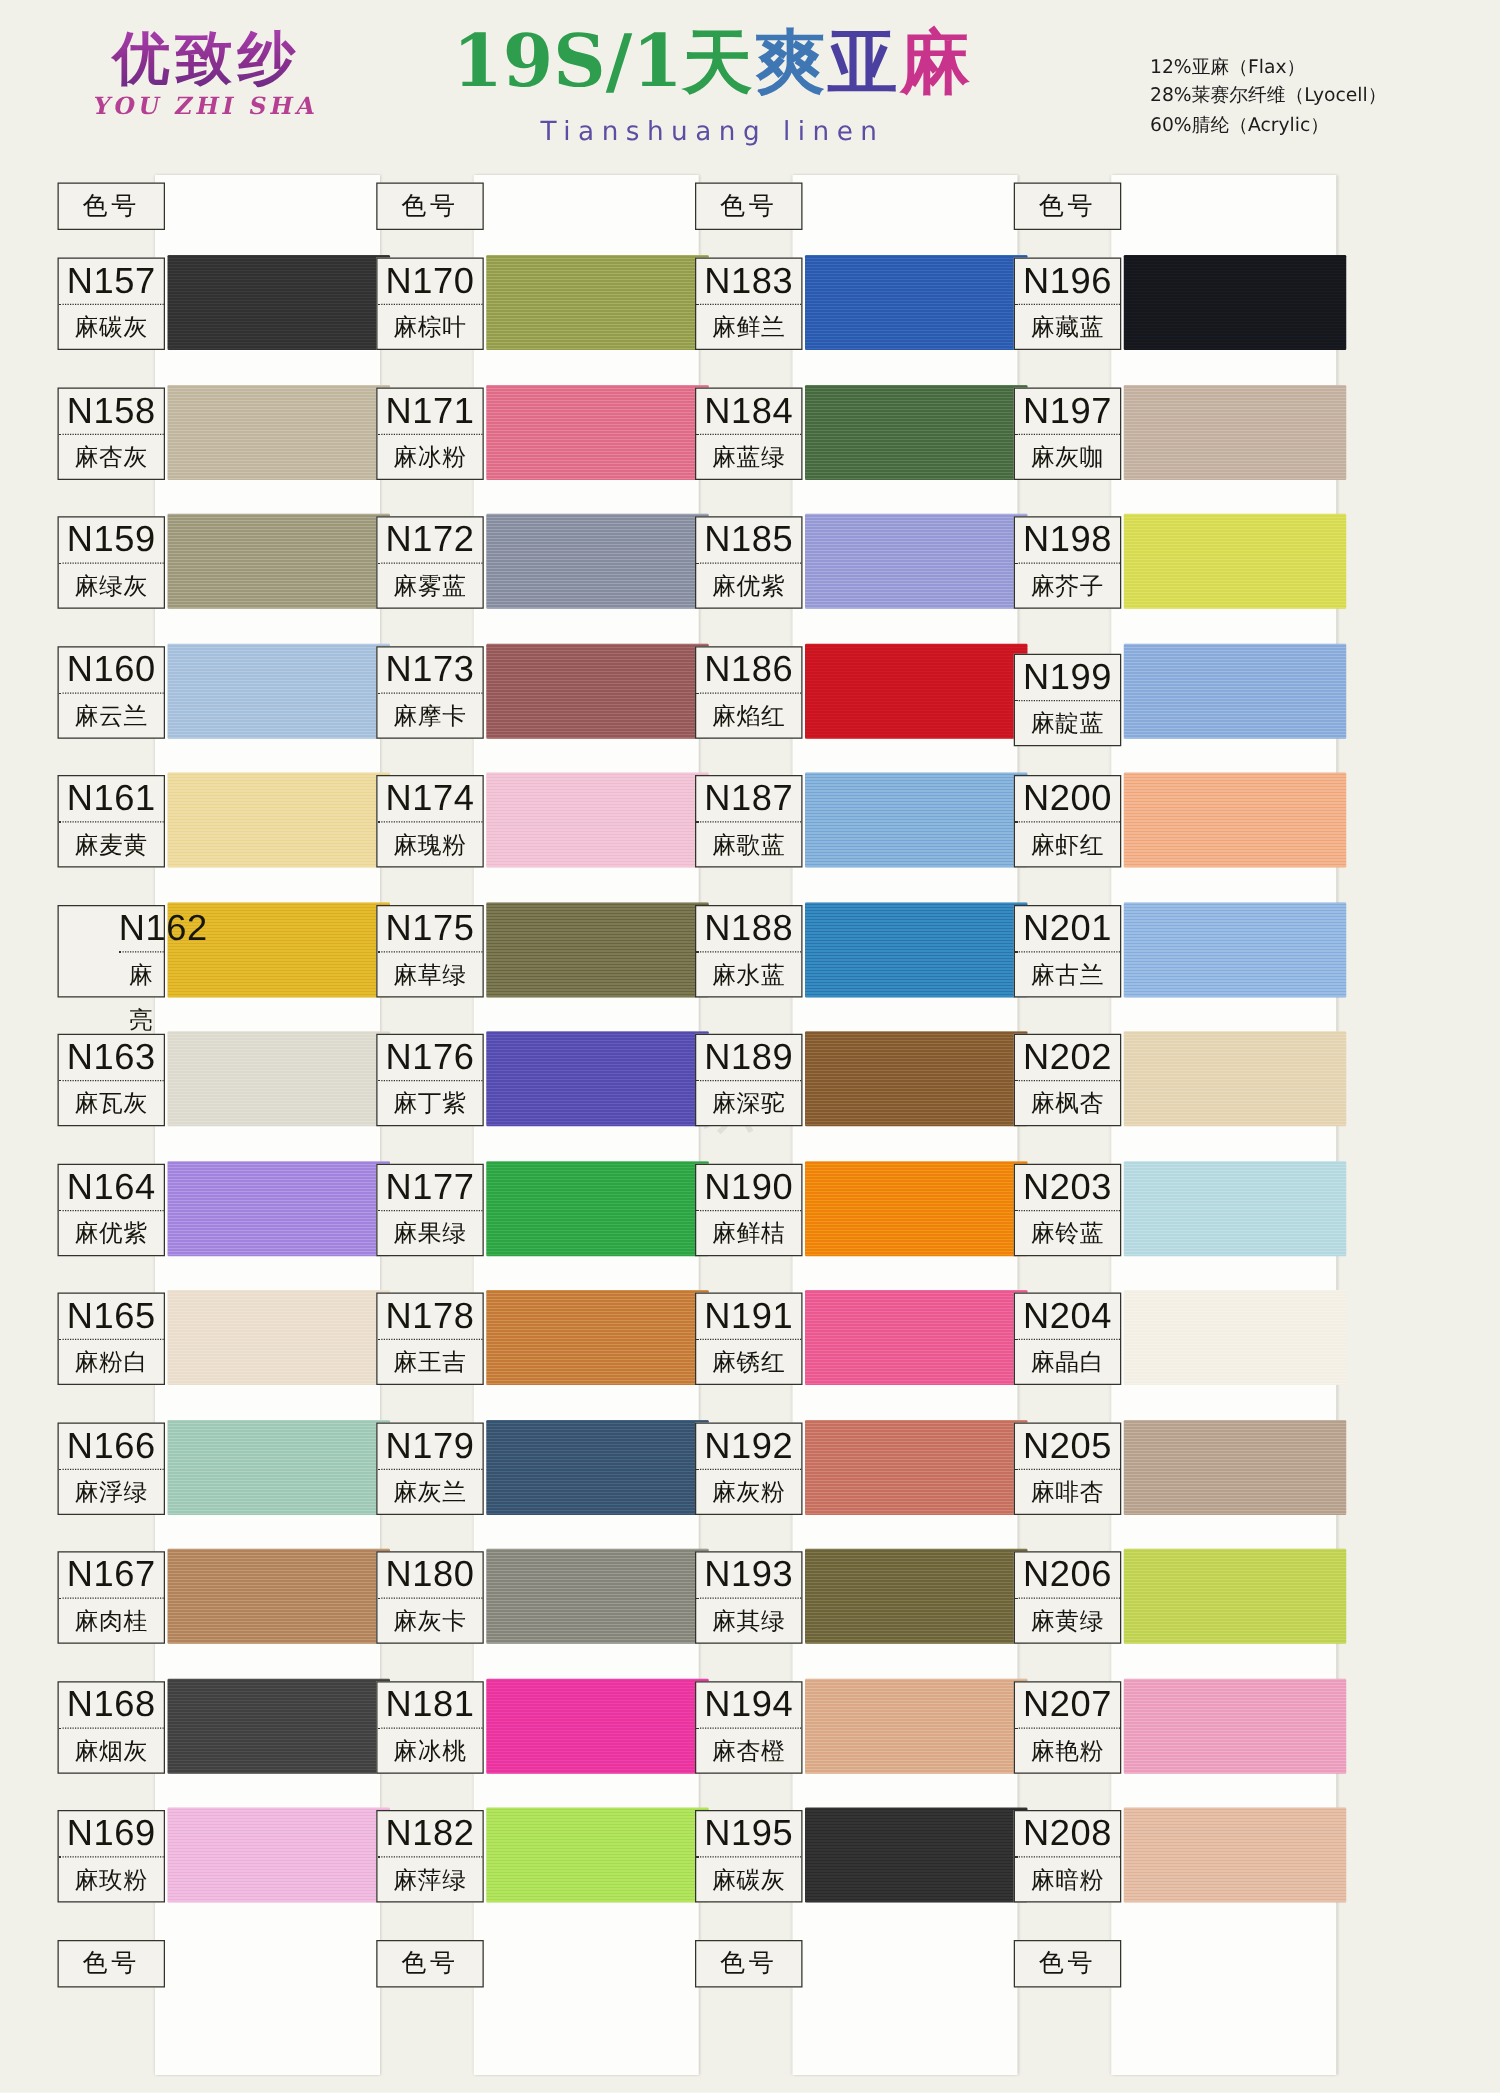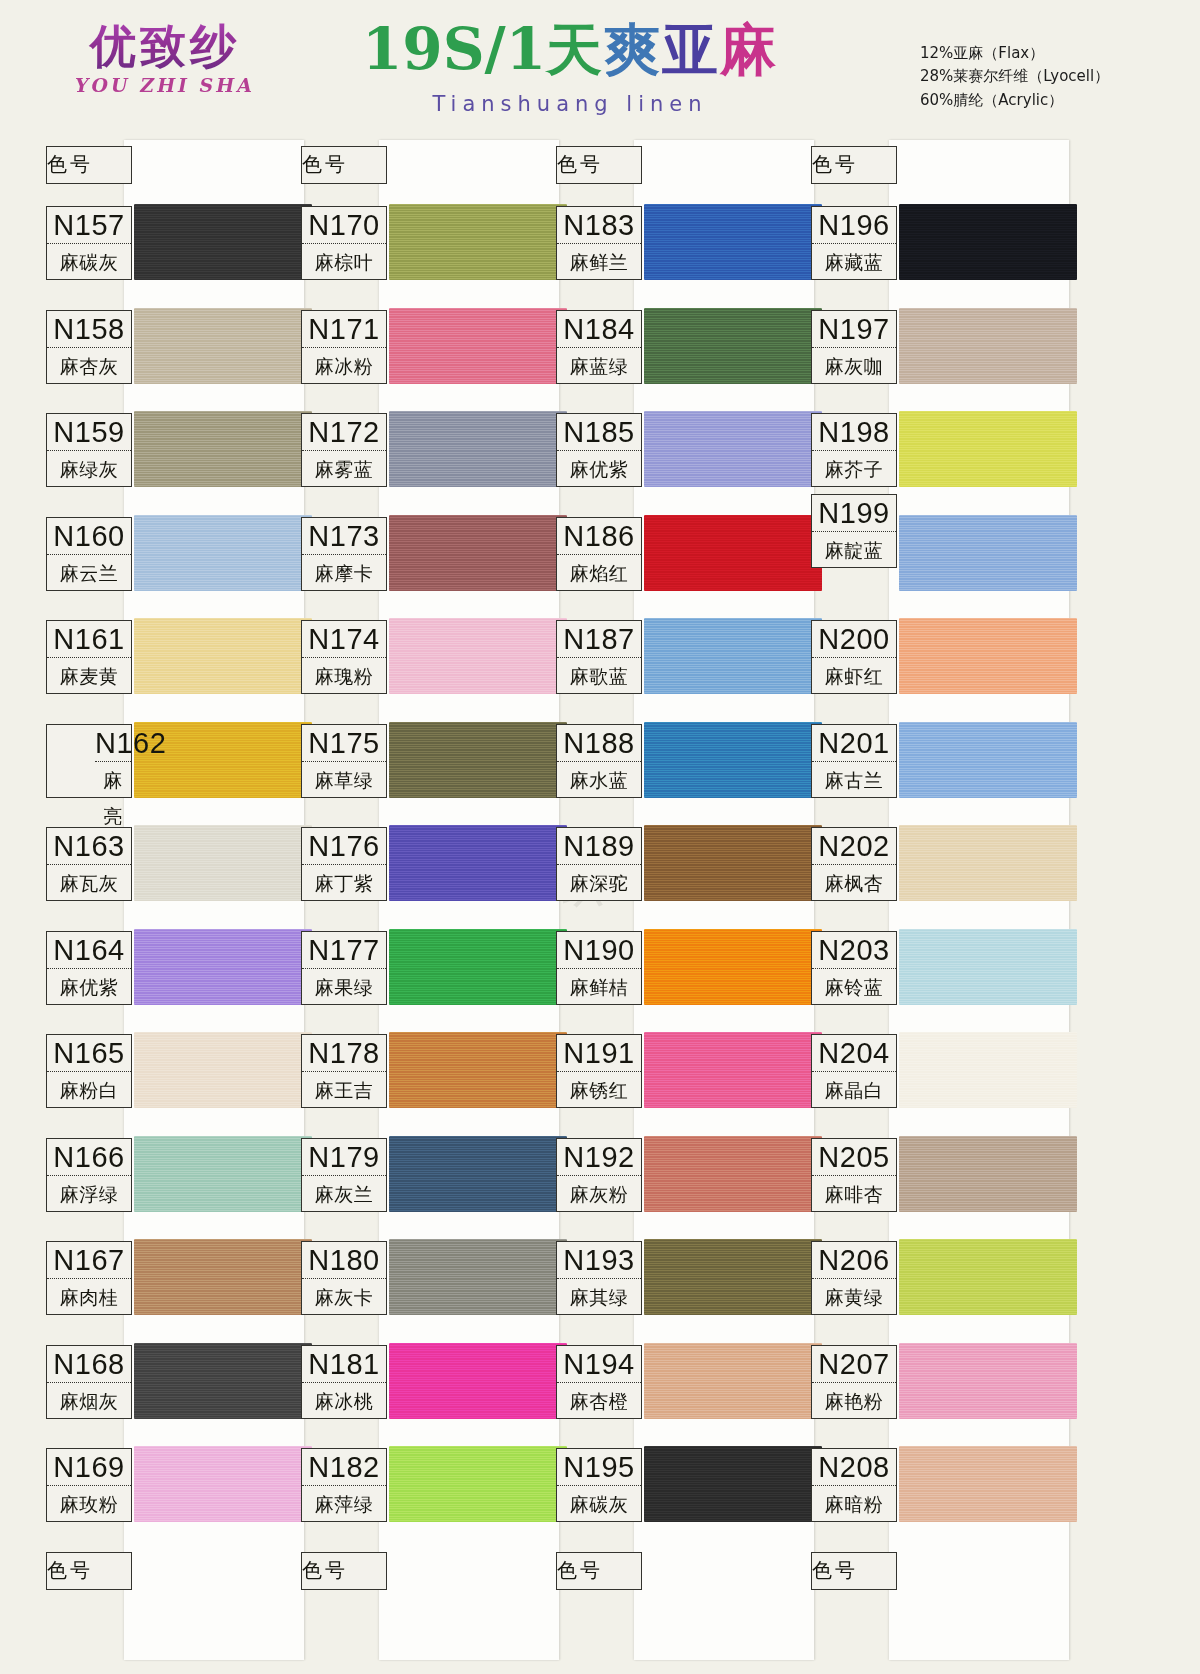--- a/index.html
+++ b/index.html
@@ -63,21 +63,21 @@
     background:#f3f2ec;
     border:1.5px solid #33332e;
     box-sizing:border-box;
   }
   .hdr-cell{height:38px;}
   .ftr-cell{height:38px;}
   .row-cell{height:74px;}
   .hdr-cell .t,.ftr-cell .t{
     font-family:"DejaVu Sans",sans-serif;
     font-size:20px;color:#16160f;letter-spacing:3px;
-    line-height:35px;
+    text-align:center;line-height:35px;
   }
   .row-cell .code{
     height:37px;line-height:37px;text-align:center;
     font-family:"Liberation Sans",sans-serif;
     font-size:29px;color:#16160f;letter-spacing:.5px;
     border-bottom:1.6px dotted #33332e;box-sizing:border-box;
   }
   .row-cell .name{
     height:36px;line-height:36px;text-align:center;
     font-family:"DejaVu Sans",sans-serif;
@@ -383,21 +383,21 @@
           <div class="name">麻藏蓝</div>
         </div>
         <div class="row-cell" style="top: 169.5px;">
           <div class="code">N197</div>
           <div class="name">麻灰咖</div>
         </div>
         <div class="row-cell" style="top: 273px;">
           <div class="code">N198</div>
           <div class="name">麻芥子</div>
         </div>
-        <div class="row-cell" style="top: 354px;">
+        <div class="row-cell" style="top: 383px;">
           <div class="code">N199</div>
           <div class="name">麻靛蓝</div>
         </div>
         <div class="row-cell" style="top: 480px;">
           <div class="code">N200</div>
           <div class="name">麻虾红</div>
         </div>
         <div class="row-cell" style="top: 583.5px;">
           <div class="code">N201</div>
           <div class="name">麻古兰</div>

